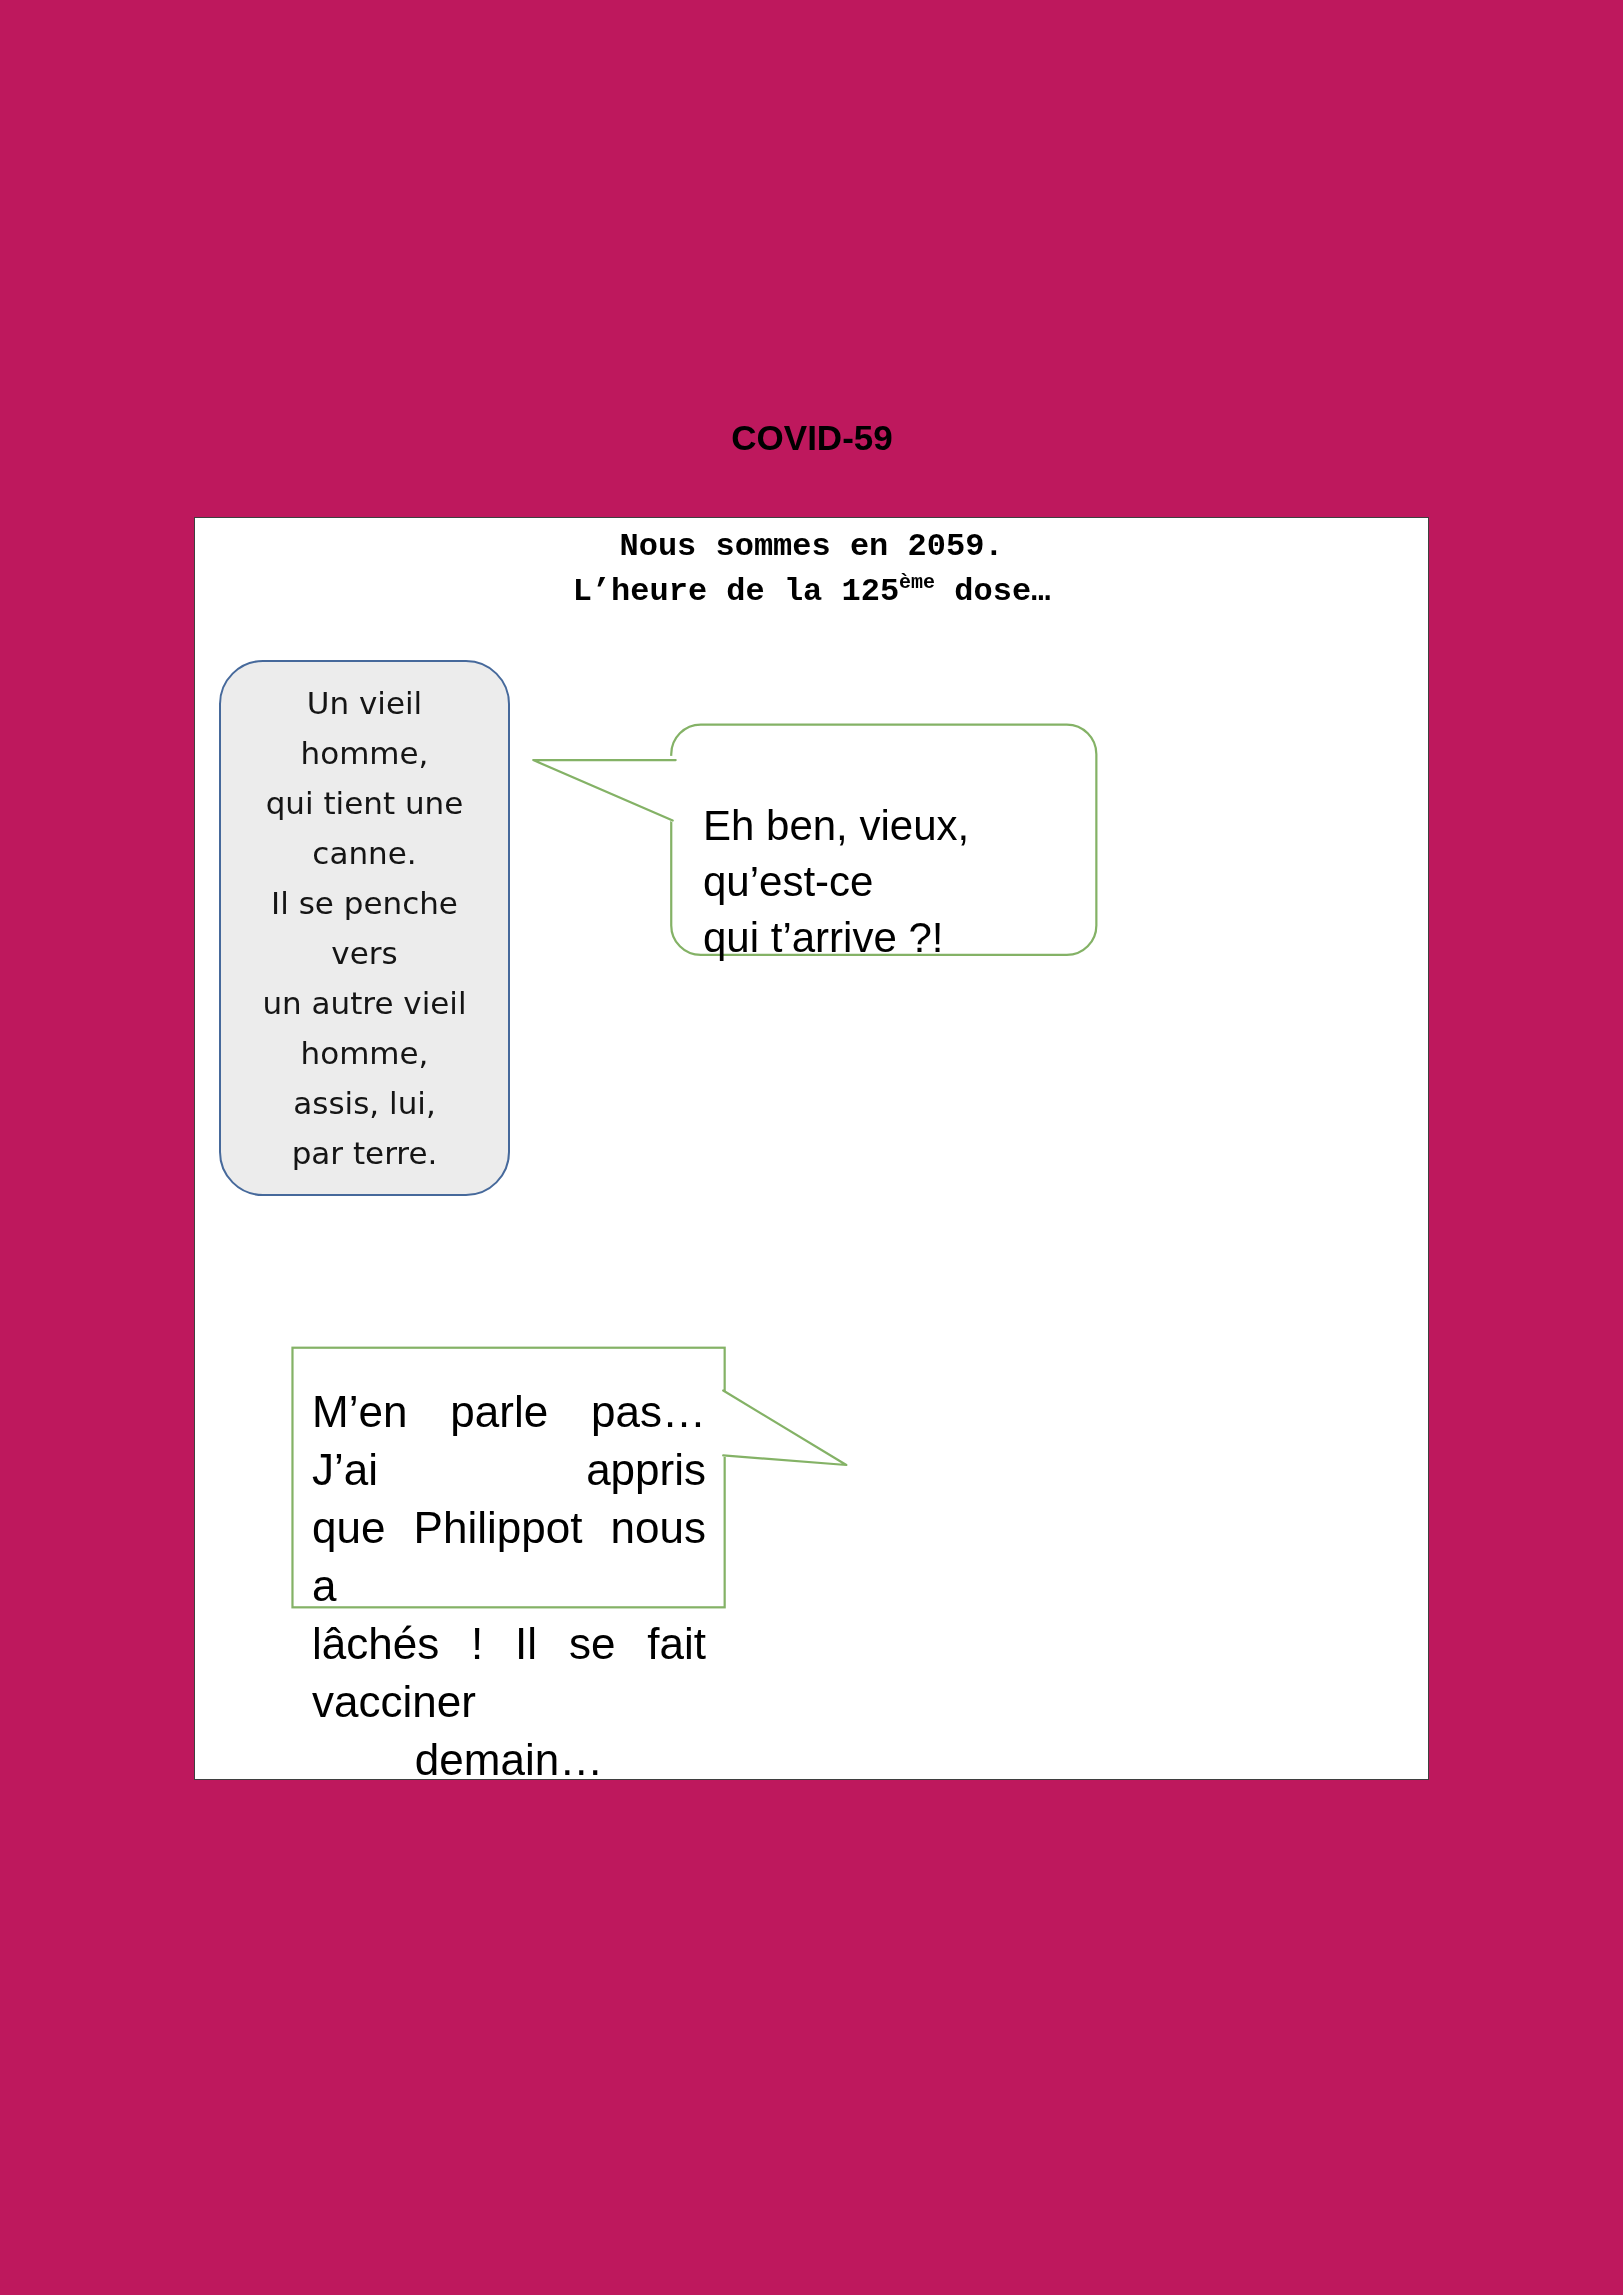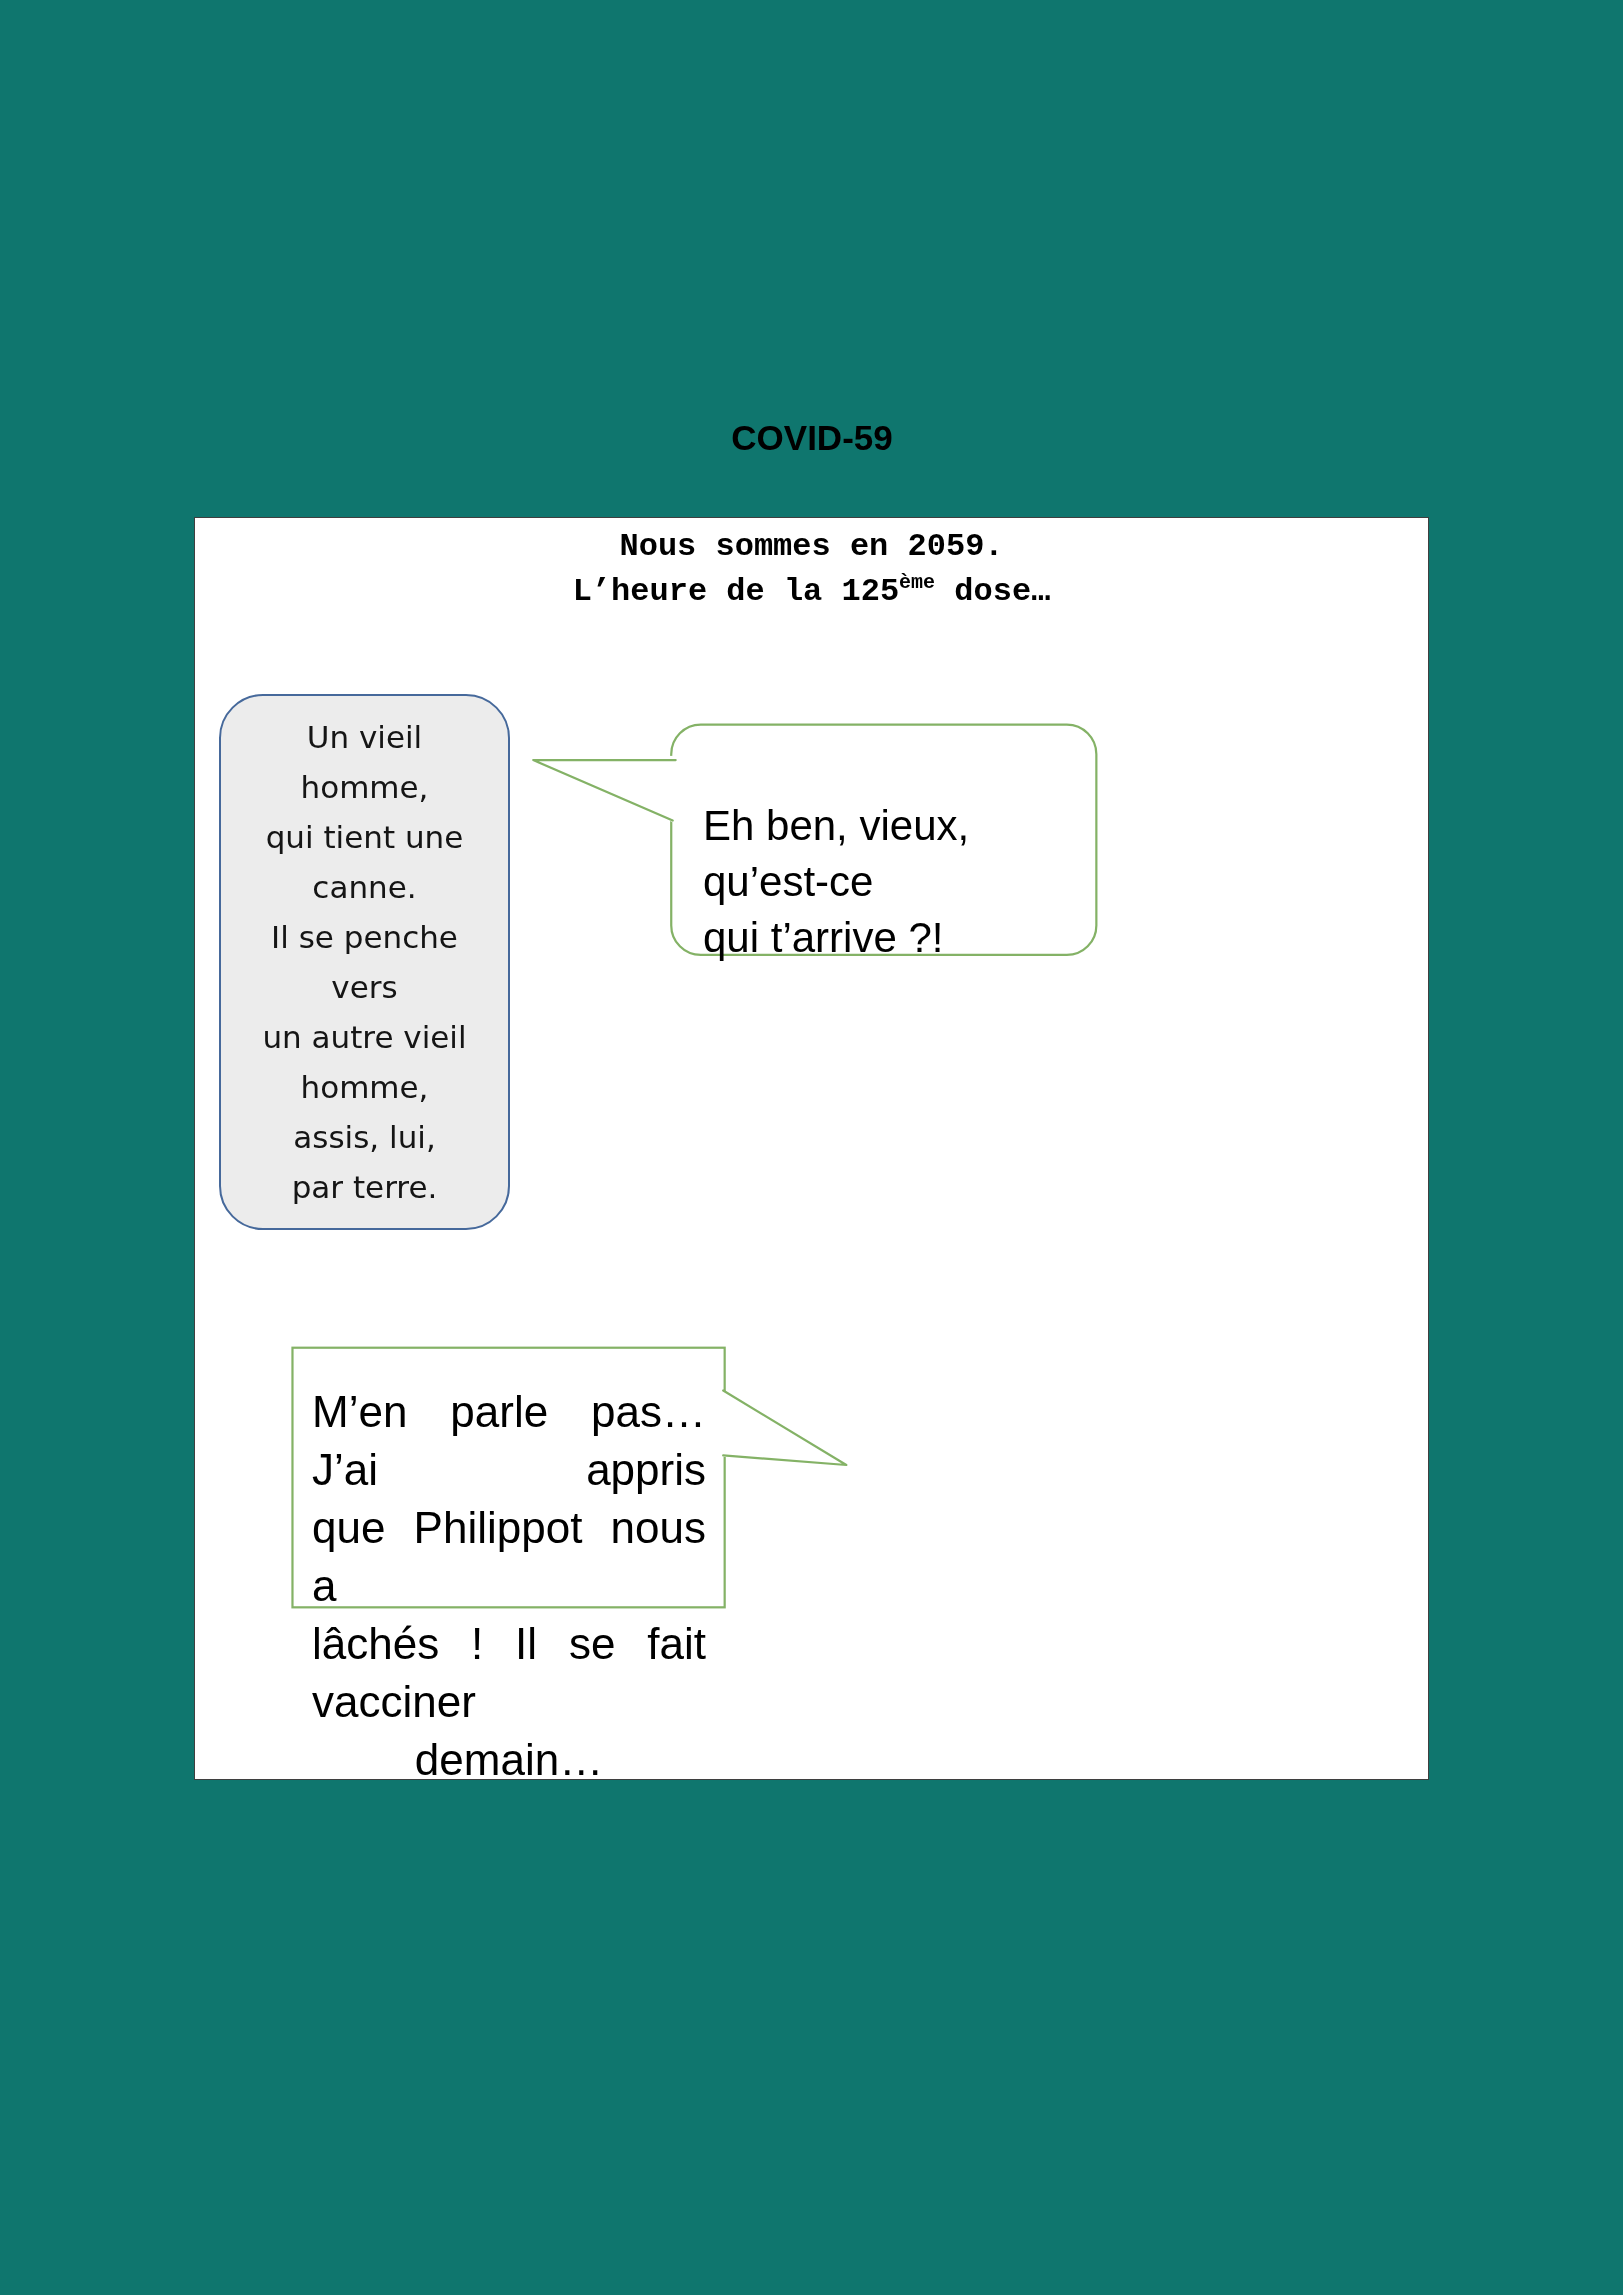--- a/index.html
+++ b/index.html
@@ -7,21 +7,21 @@
     --accent_green:#84b266;
     --panel_border:#3f3f3f;
     --box1_fill:#ececec;
     --box2_fill:#cdcdcd;
     --text_color:#111111;
   }
   html,body{margin:0;padding:0;background:#ffffff;}
   .page{
     position:relative;
     width:1623px;height:2295px;
-    background:#0f766e;
+    background:#be185d;
     font-family:"Liberation Sans",sans-serif;
     color:var(--text_color);
     overflow:hidden;
   }
   .doc-title{
     position:absolute;
     left:194px;top:418px;width:1236px;
     text-align:center;
     font-family:"Liberation Sans",sans-serif;
     font-weight:700;font-size:35px;letter-spacing:0px;
@@ -41,21 +41,20 @@
     font-weight:700;font-size:32px;line-height:45px;
     color:#000;
   }
   .panel-header sup{font-size:20px;line-height:0;}
   .narration{
     position:absolute;
     border:2.2px solid var(--accent_blue);
     box-sizing:border-box;
     font-family:"DejaVu Sans",sans-serif;
     color:#151515;
-    margin-top:34px;
   }
   .narration .line{white-space:nowrap;}
   .box1{
     left:24px;top:142px;width:291px;height:536px;
     border-radius:44px;
     background:var(--box1_fill);
     font-size:31px;line-height:50px;
     text-align:center;
     padding-top:16px;
   }

